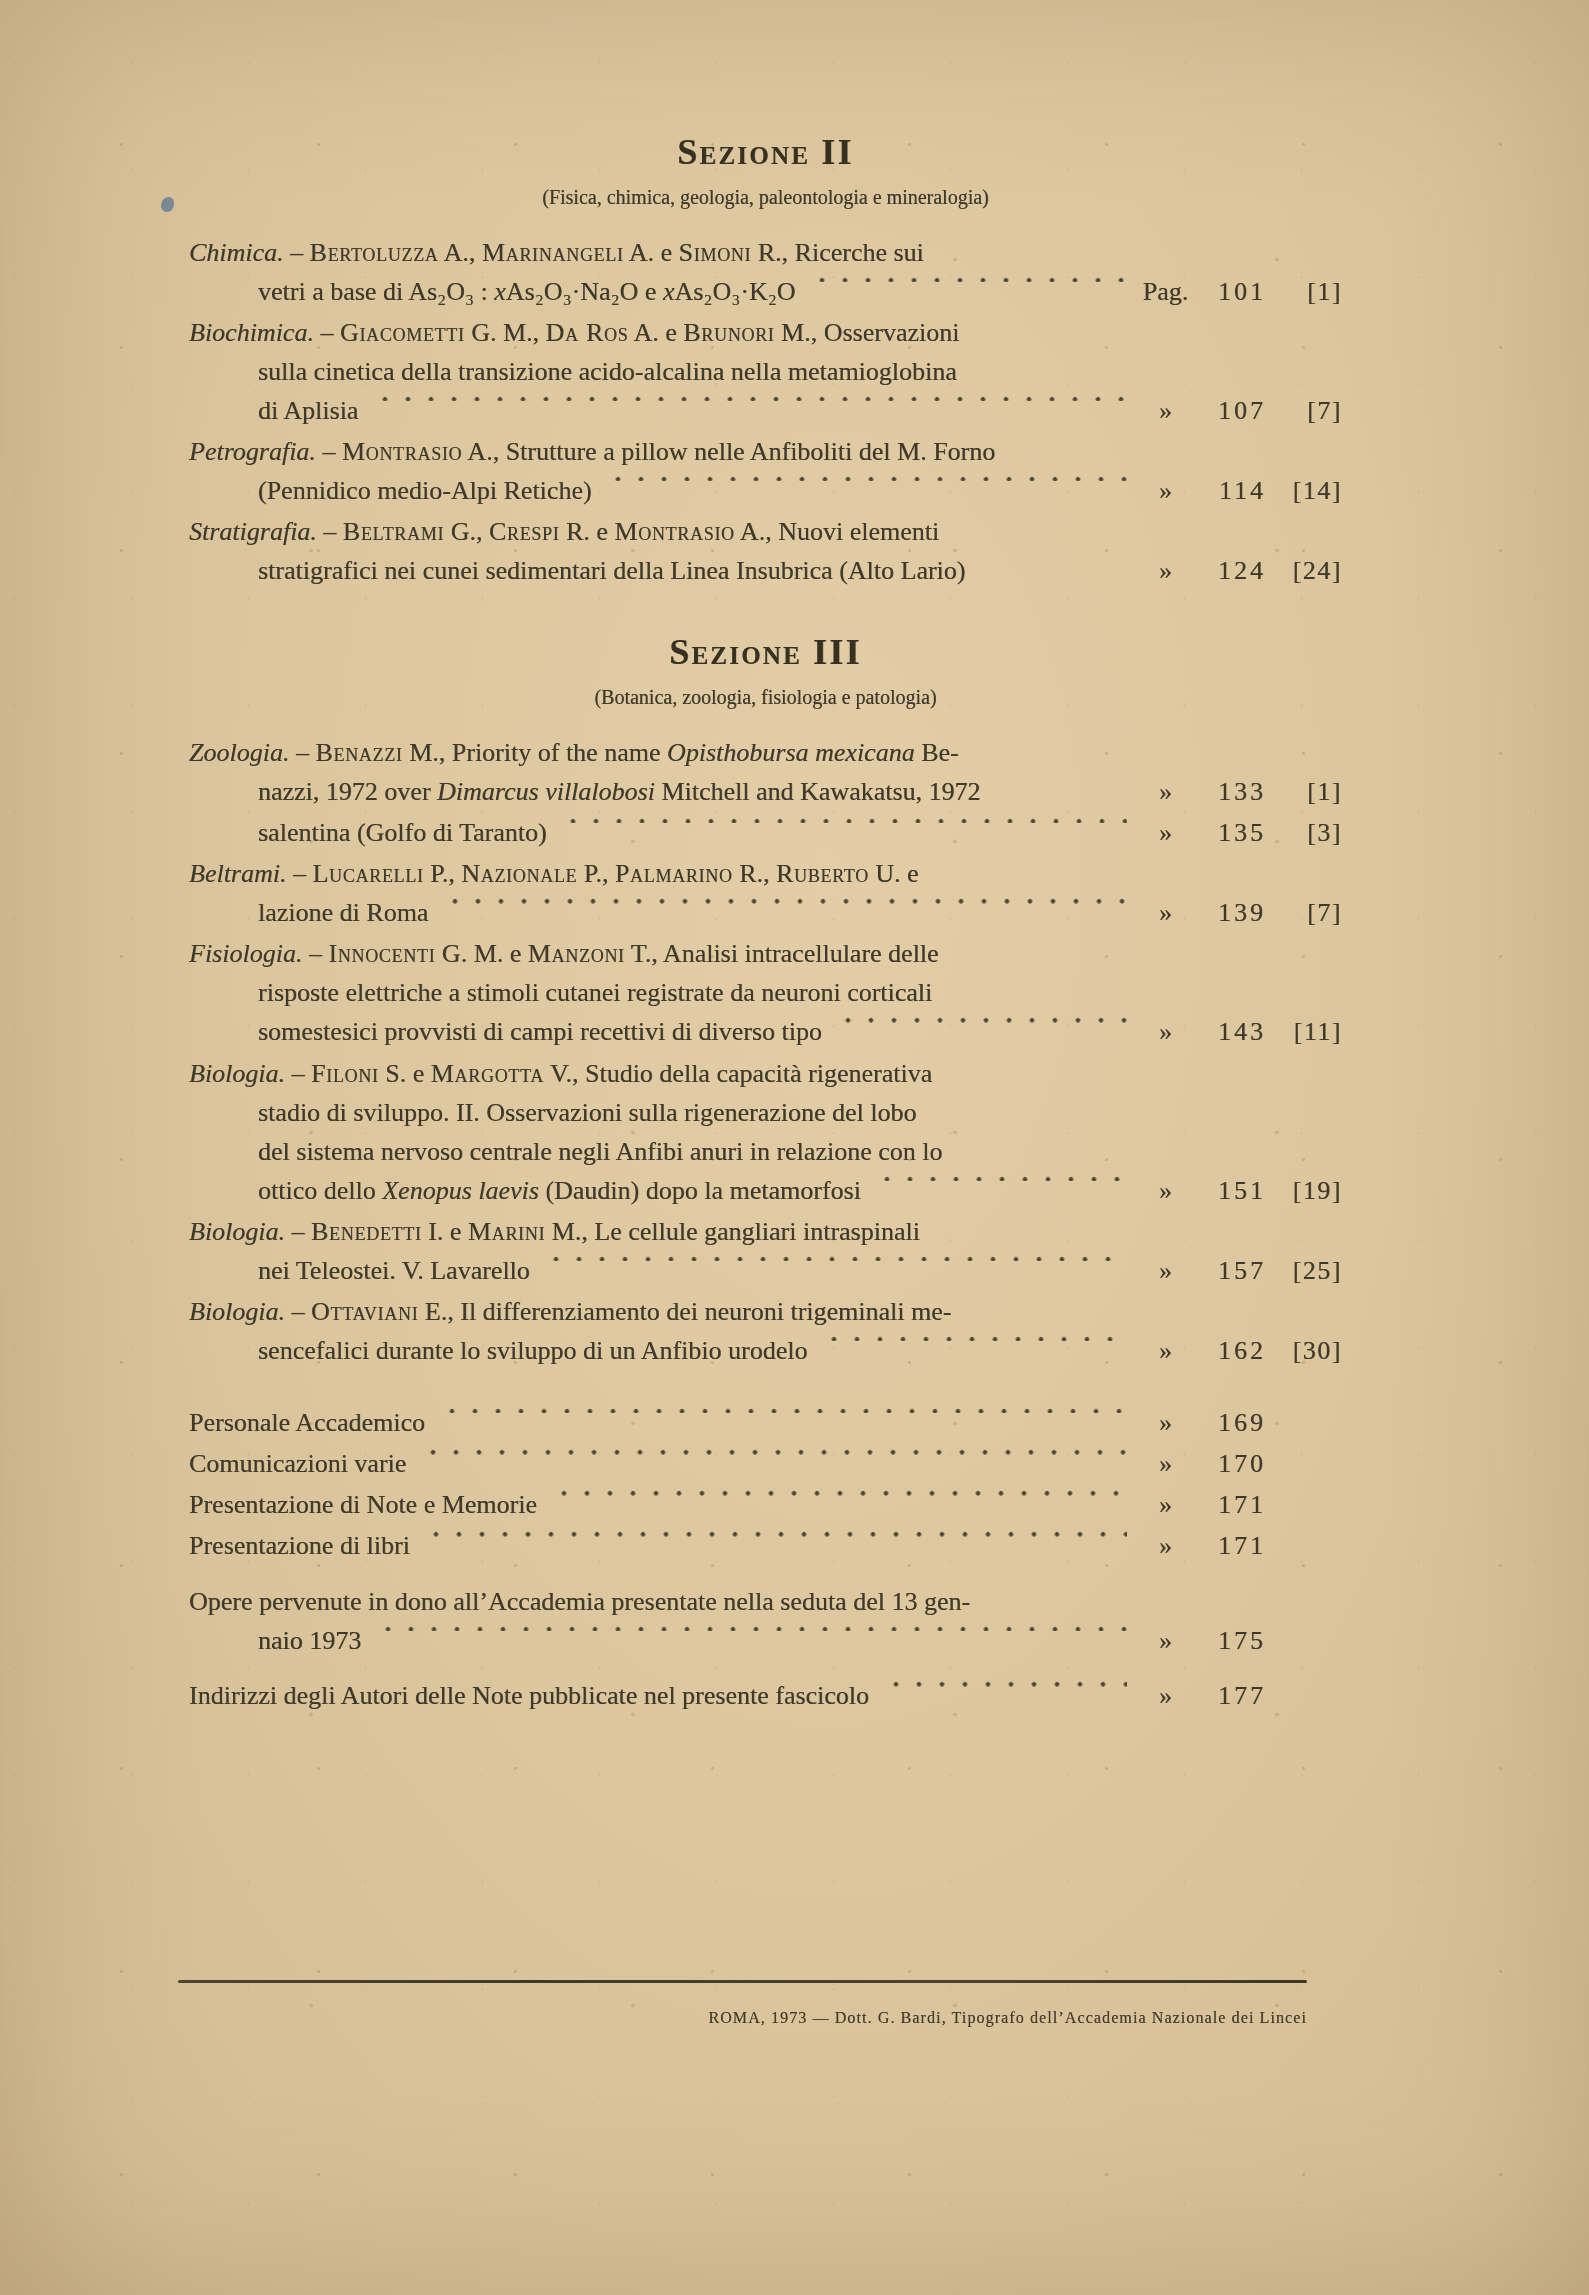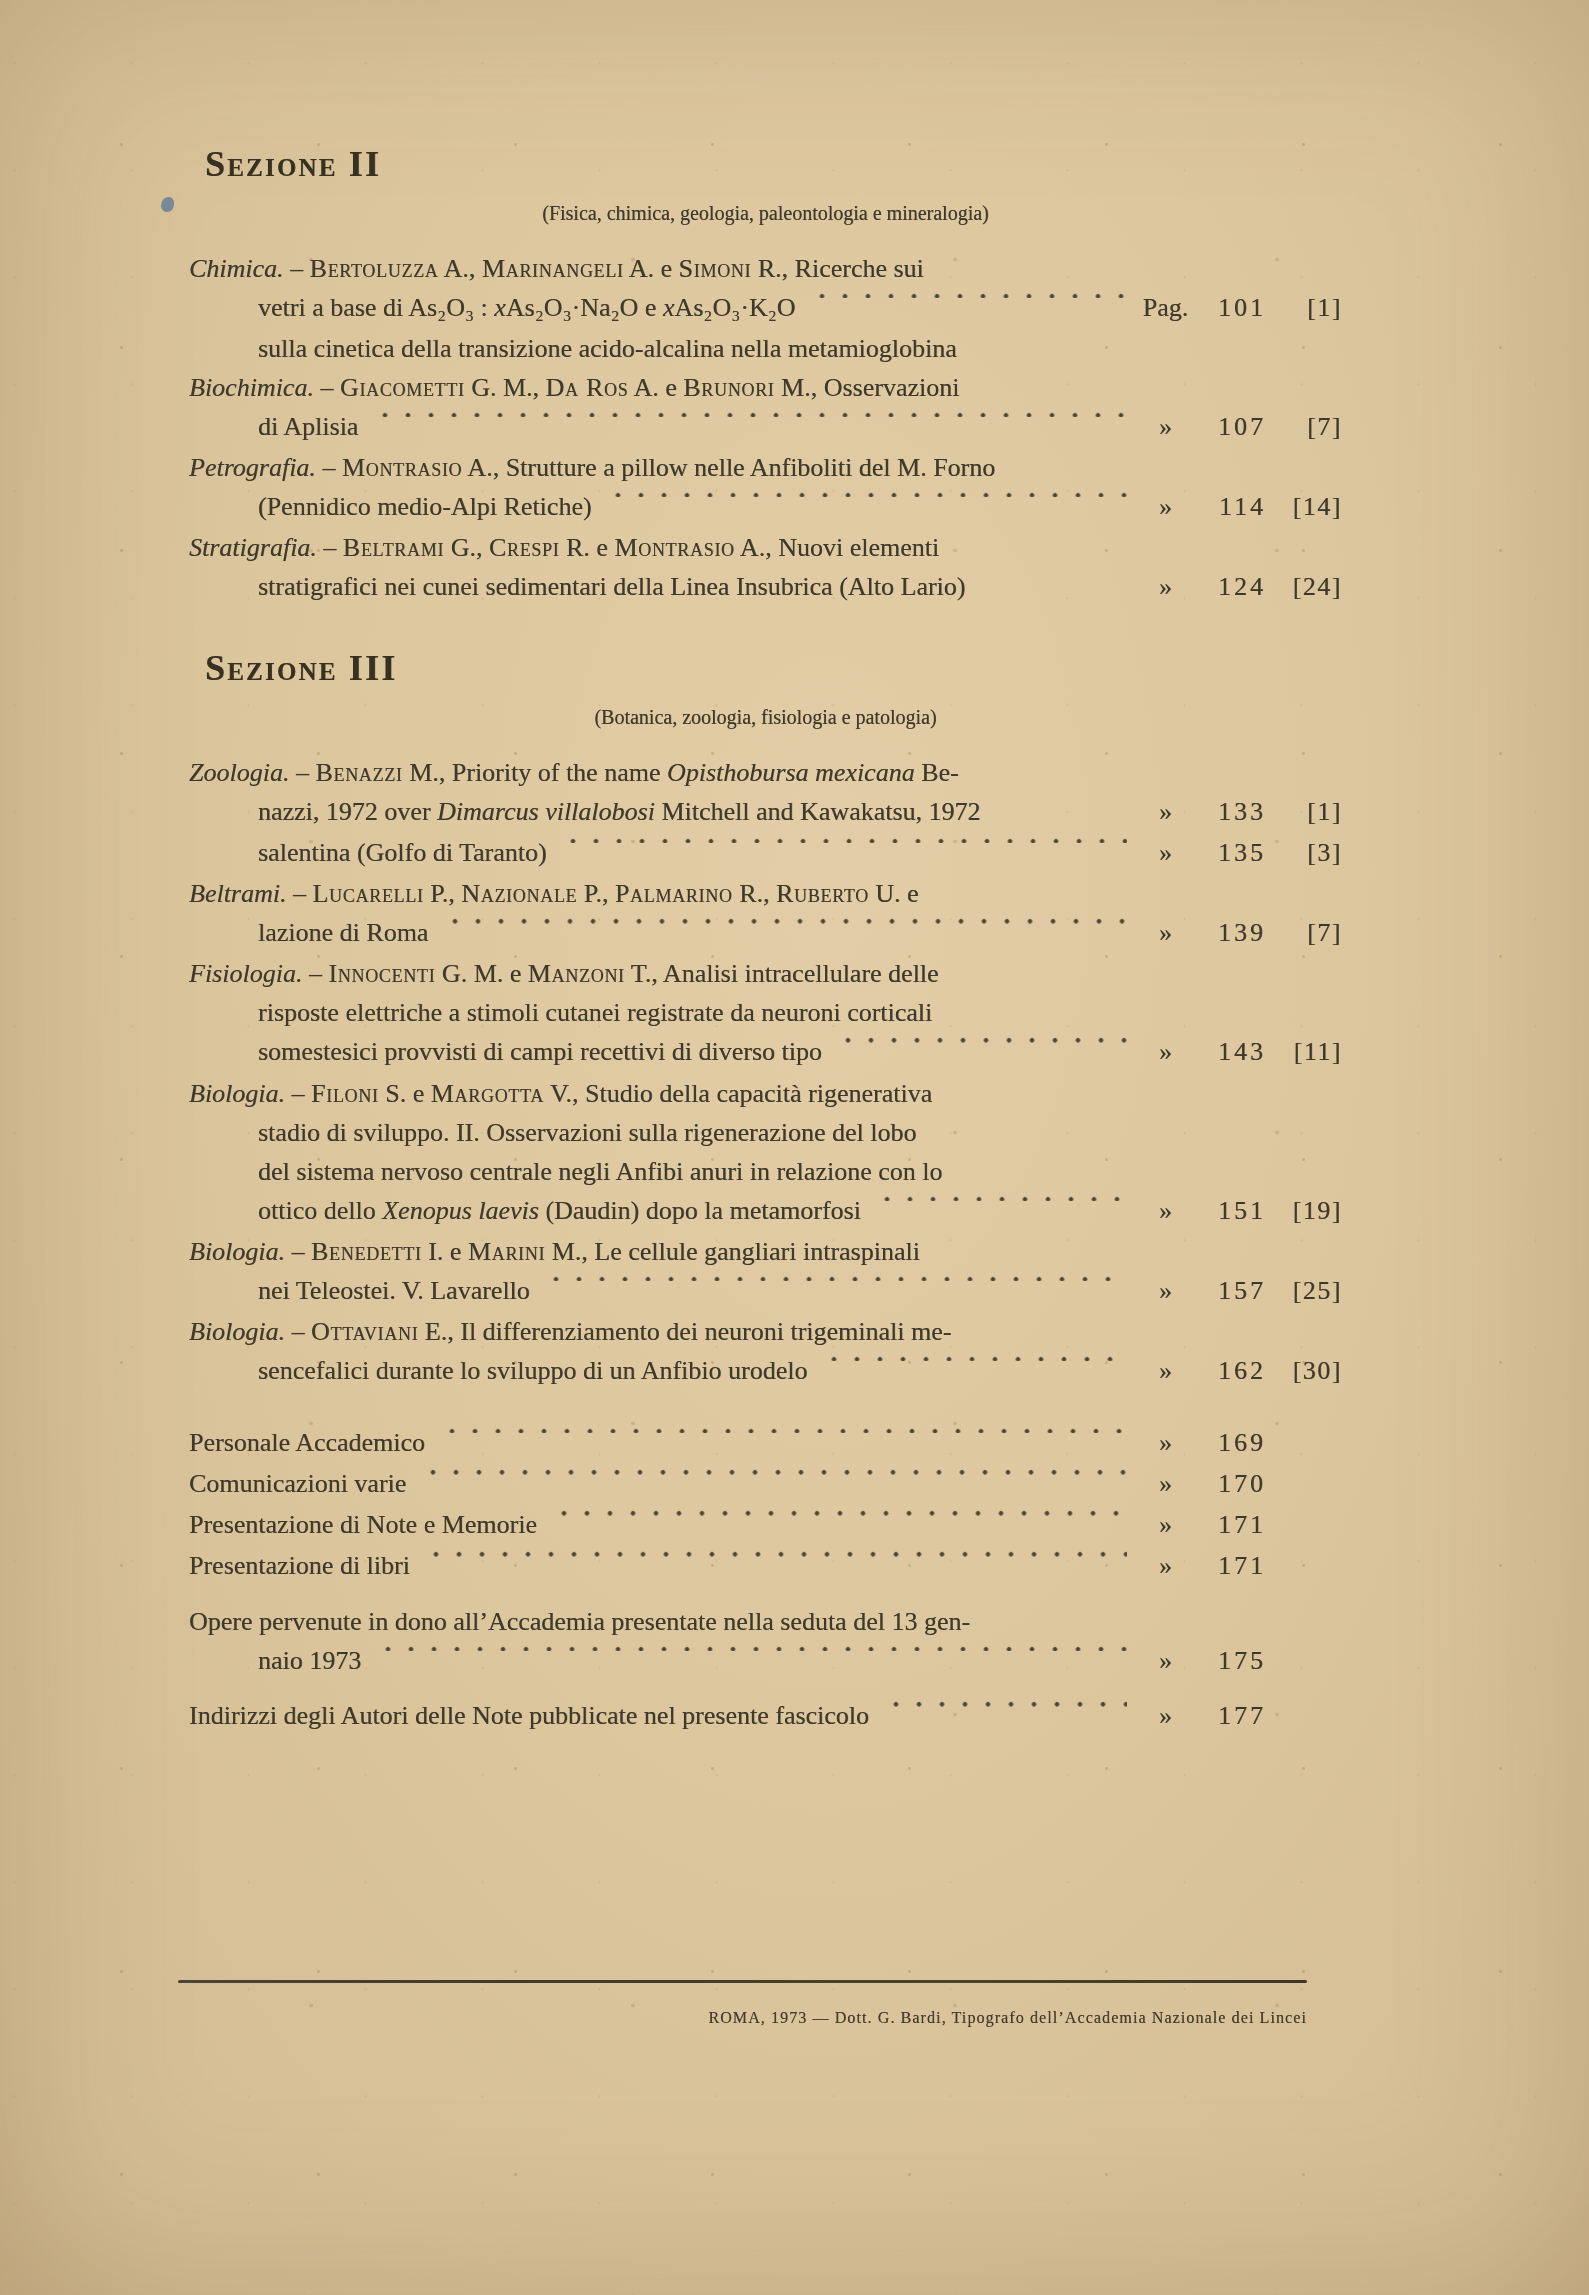--- a/index.html
+++ b/index.html
@@ -29,23 +29,23 @@
     position:absolute;left:161px;top:197px;width:12.7px;height:15px;
     background:#5a7794;border-radius:60% 40% 55% 45%;opacity:.75;
     filter:blur(0.7px);
   }
   .content{
     position:absolute;left:189px;top:0;width:1153px;
     padding-top:129px;
     text-shadow:0.4px 0.3px 0.4px rgba(56,50,34,.55);
   }
   .sec-head{
-    text-align:left;font-variant:small-caps;
+    text-align:center;font-variant:small-caps;
     font-size:36px;line-height:1.1;letter-spacing:2.2px;
-    font-weight:700;color:#363120;margin:16px;
+    font-weight:700;color:#363120;margin:4px;
   }
   .sec-sub{
     text-align:center;font-size:20px;line-height:1.2;
     margin:12px 0 0 0;color:#3e392a;
   }
   .entries{margin-top:24px;}
   .entry{font-size:26px;line-height:39px;margin-bottom:2.2px;}
   .line{white-space:nowrap;}
   .line.indent{padding-left:69px;}
   .line.last{display:flex;align-items:center;white-space:nowrap;}
@@ -92,22 +92,22 @@
           <div class="line"><span class="line-text"><span class="i">Chimica.</span><span> – </span><span class="sc">Bertoluzza</span><span> A., </span><span class="sc">Marinangeli</span><span> A. e </span><span class="sc">Simoni</span><span> R., Ricerche sui</span></span></div>
           <div class="line indent last">
             <span class="line-text"><span>vetri a base di As₂O₃ : </span><span class="i">x</span><span>As₂O₃·Na₂O e </span><span class="i">x</span><span>As₂O₃·K₂O</span></span>
             <span class="dots"></span>
             <span class="pcol-label">Pag.</span>
             <span class="pcol-num">101</span>
             <span class="pcol-bracket">[1]</span>
           </div>
         </div>
         <div class="entry">
+          <div class="line"><span class="line-text"><span class="i">Biochimica.</span><span> – </span><span class="sc">Giacometti</span><span> G. M., </span><span class="sc">Da Ros</span><span> A. e </span><span class="sc">Brunori</span><span> M., Osservazioni</span></span></div>
           <div class="line indent"><span class="line-text"><span>sulla cinetica della transizione acido-alcalina nella metamioglobina</span></span></div>
-          <div class="line"><span class="line-text"><span class="i">Biochimica.</span><span> – </span><span class="sc">Giacometti</span><span> G. M., </span><span class="sc">Da Ros</span><span> A. e </span><span class="sc">Brunori</span><span> M., Osservazioni</span></span></div>
           <div class="line indent last">
             <span class="line-text"><span>di Aplisia</span></span>
             <span class="dots"></span>
             <span class="pcol-label">»</span>
             <span class="pcol-num">107</span>
             <span class="pcol-bracket">[7]</span>
           </div>
         </div>
         <div class="entry">
           <div class="line"><span class="line-text"><span class="i">Petrografia.</span><span> – </span><span class="sc">Montrasio</span><span> A., Strutture a pillow nelle Anfiboliti del M. Forno</span></span></div>

